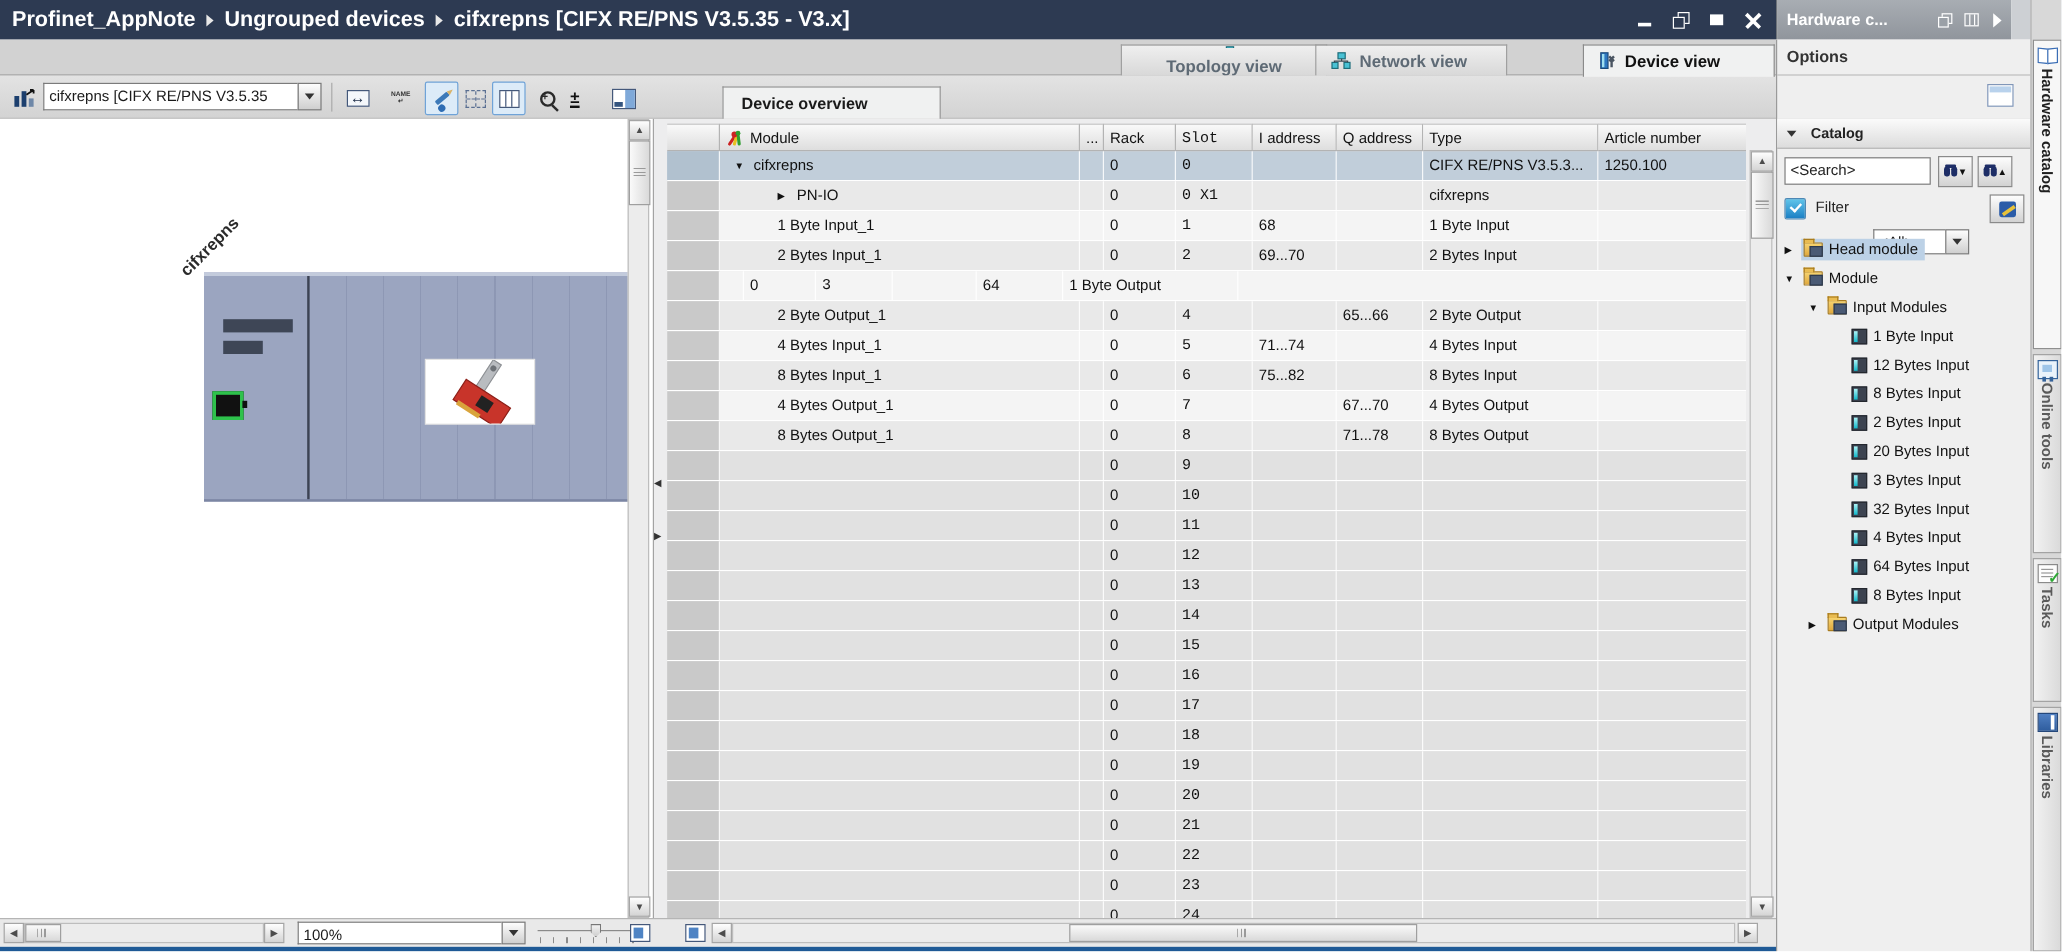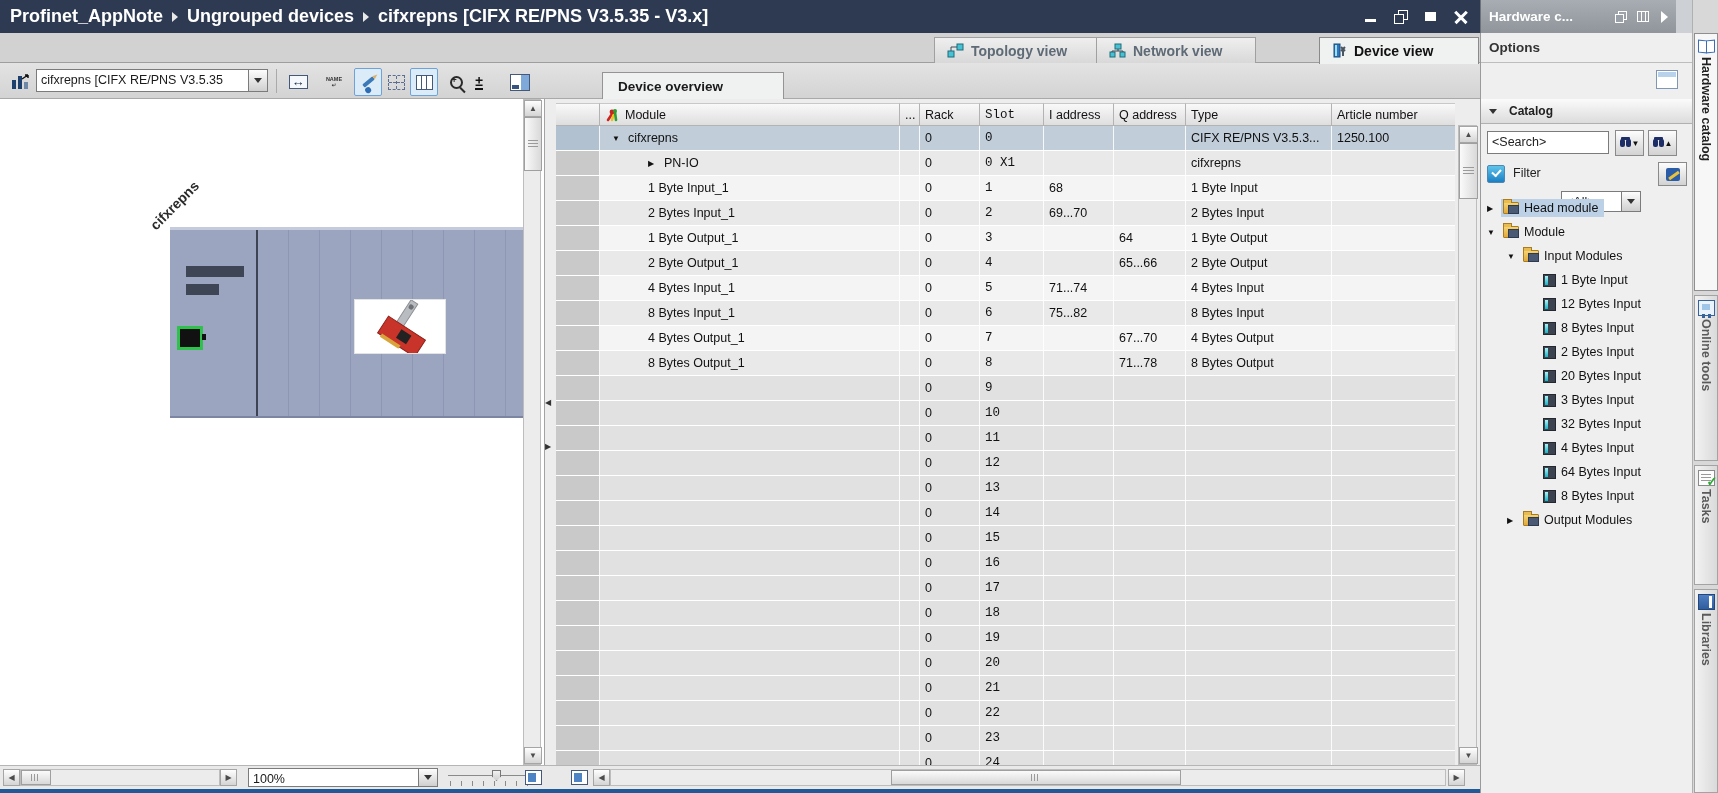--- a/index.html
+++ b/index.html
@@ -213,21 +213,21 @@
     <span class="bc-item">cifxrepns [CIFX RE/PNS V3.5.35 - V3.x]</span>
     <div id="wincontrols">
       <span class="wc wc-min"></span>
       <span class="wc wc-restore"></span>
       <span class="wc wc-max"></span>
       <span class="wc wc-close"></span>
     </div>
   </div>
 
   <div class="abs" id="viewtabs">
-    <div class="vtab" style="left:934px;width:172px;">
+    <div class="vtab" style="left:934px;width:172px;flex-direction:column;">
       <svg width="17" height="15">
           <rect x="1" y="8" width="6" height="6" fill="#49c1d4" stroke="#1d6d7a"></rect>
           <rect x="10" y="1" width="6" height="6" fill="#49c1d4" stroke="#1d6d7a"></rect>
           <path d="M4 8 V4 H10" stroke="#3f4a55" fill="none"></path>
         </svg>
       <span>Topology view</span>
     </div>
     <div class="vtab" style="left:1096px;width:160px;">
       <svg width="17" height="15">
           <rect x="6" y="1" width="6" height="5" fill="#49c1d4" stroke="#1d6d7a"></rect>
@@ -395,23 +395,20 @@
             <div class="tcell c-dots"></div>
             <div class="tcell c-rack">0</div>
             <div class="tcell c-slot">2</div>
             <div class="tcell c-i">69...70</div>
             <div class="tcell c-q"></div>
             <div class="tcell c-type">2 Bytes Input</div>
             <div class="tcell c-art"></div>
           </div>
           <div class="trow even">
             <div class="tcell c-gut"></div>
-            <div class="tcell c-mod ind2">
-              <span>1 Byte Output_1</span>
-            </div>
             <div class="tcell c-dots"></div>
             <div class="tcell c-rack">0</div>
             <div class="tcell c-slot">3</div>
             <div class="tcell c-i"></div>
             <div class="tcell c-q">64</div>
             <div class="tcell c-type">1 Byte Output</div>
             <div class="tcell c-art"></div>
           </div>
           <div class="trow odd">
             <div class="tcell c-gut"></div>

